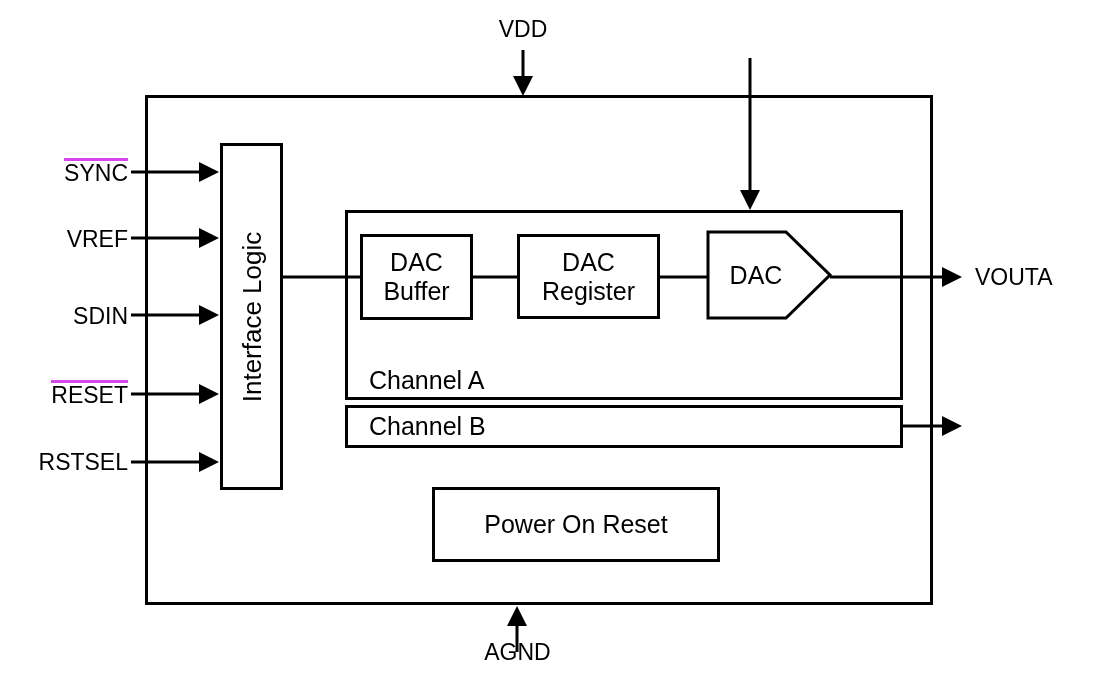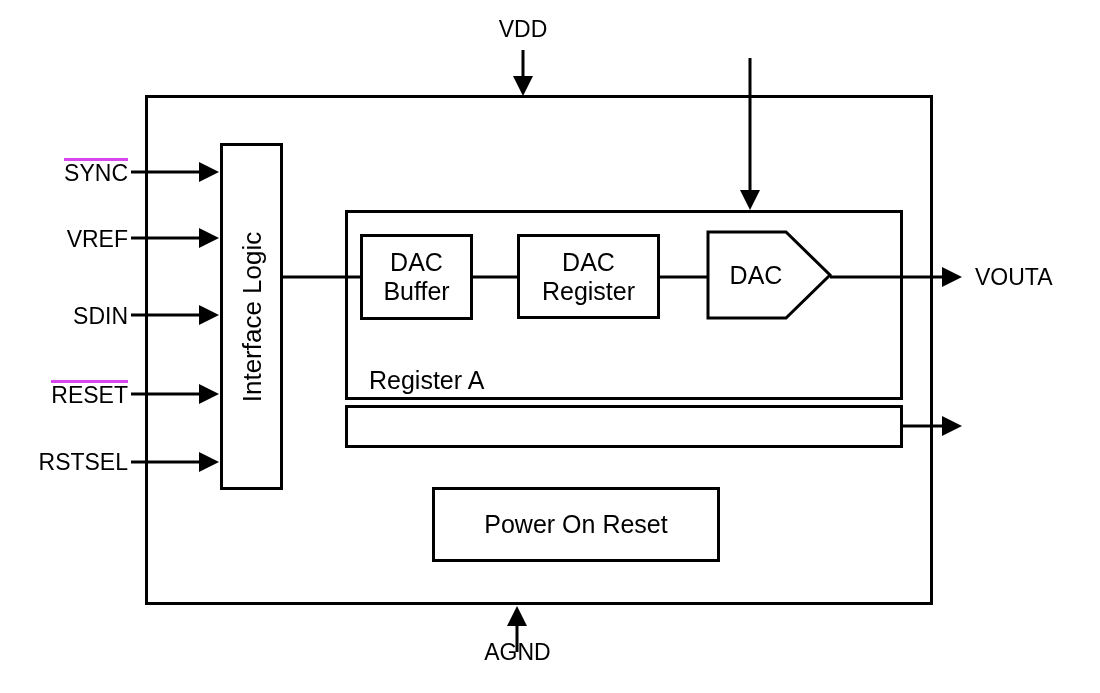--- a/index.html
+++ b/index.html
@@ -101,23 +101,24 @@
 
 <div class="canvas">
 
   <div class="box" style="left:145px; top:95px; width:788px; height:510px;"></div>
 
   <div class="box" style="left:220px; top:143px; width:63px; height:347px;">
     <span class="vtext">Interface Logic</span>
   </div>
 
   <div class="box" style="left:345px; top:210px; width:558px; height:190px;"></div>
-  <div class="corner-label" style="left:369px; top:366px;">Register A</div>
+  <div class="corner-label" style="left:369px; top:366px;">Channel A</div>
 
   <div class="box" style="left:345px; top:405px; width:558px; height:43px;"></div>
+  <div class="corner-label" style="left:369px; top:412px;">Channel B</div>
 
   <div class="box" style="left:360px; top:234px; width:113px; height:86px;">
     <div class="block-label" style="padding:0 14px;">DAC Buffer</div>
   </div>
 
   <div class="box" style="left:517px; top:234px; width:143px; height:85px;">
     <div class="block-label" style="padding:0 20px;">DAC Register</div>
   </div>
 
   <div class="box" style="left:432px; top:487px; width:288px; height:75px;">

